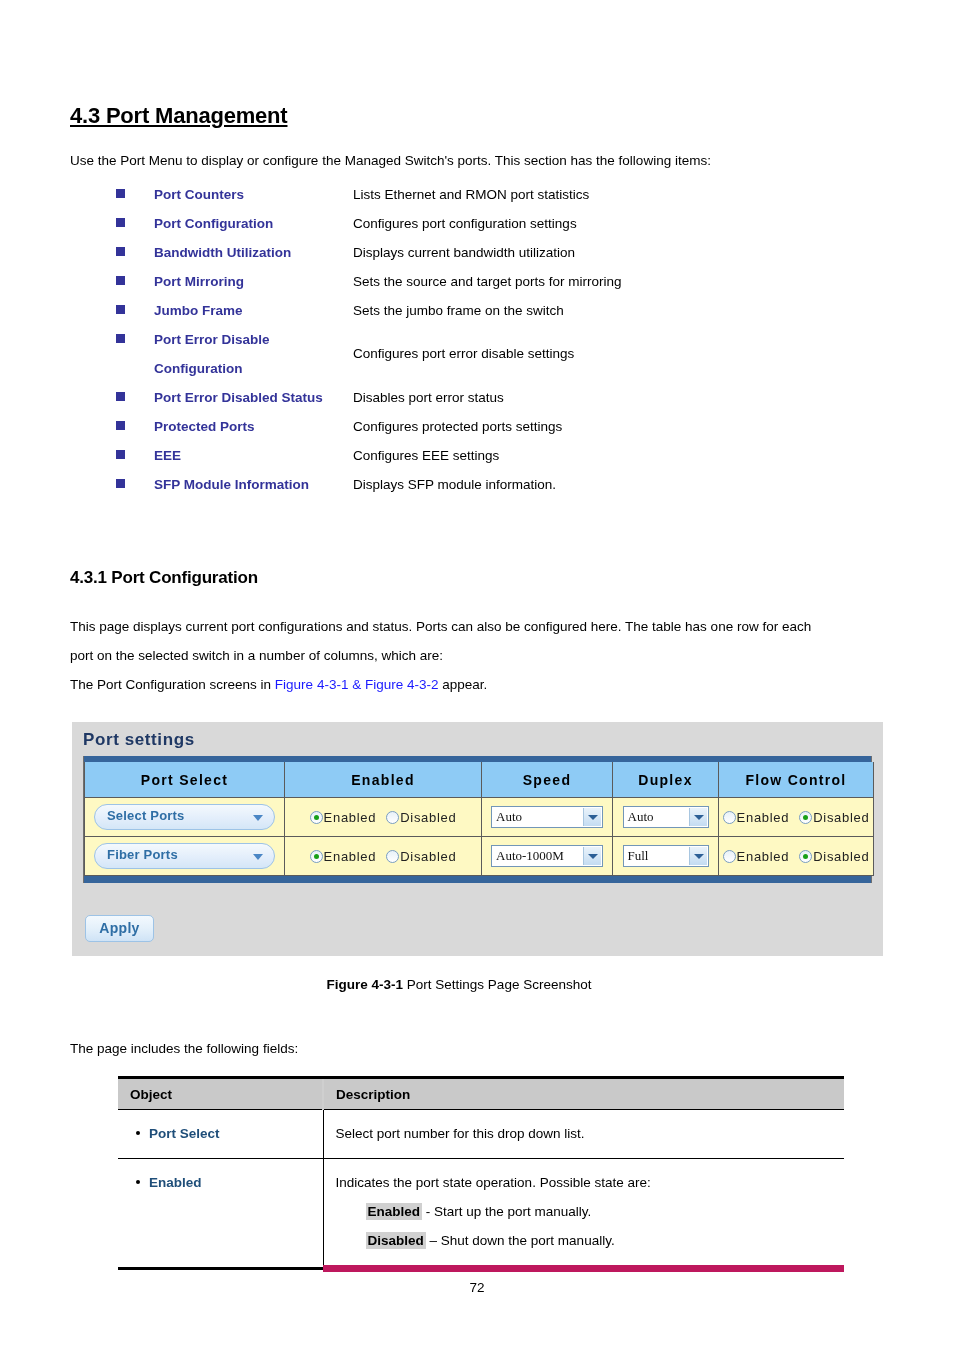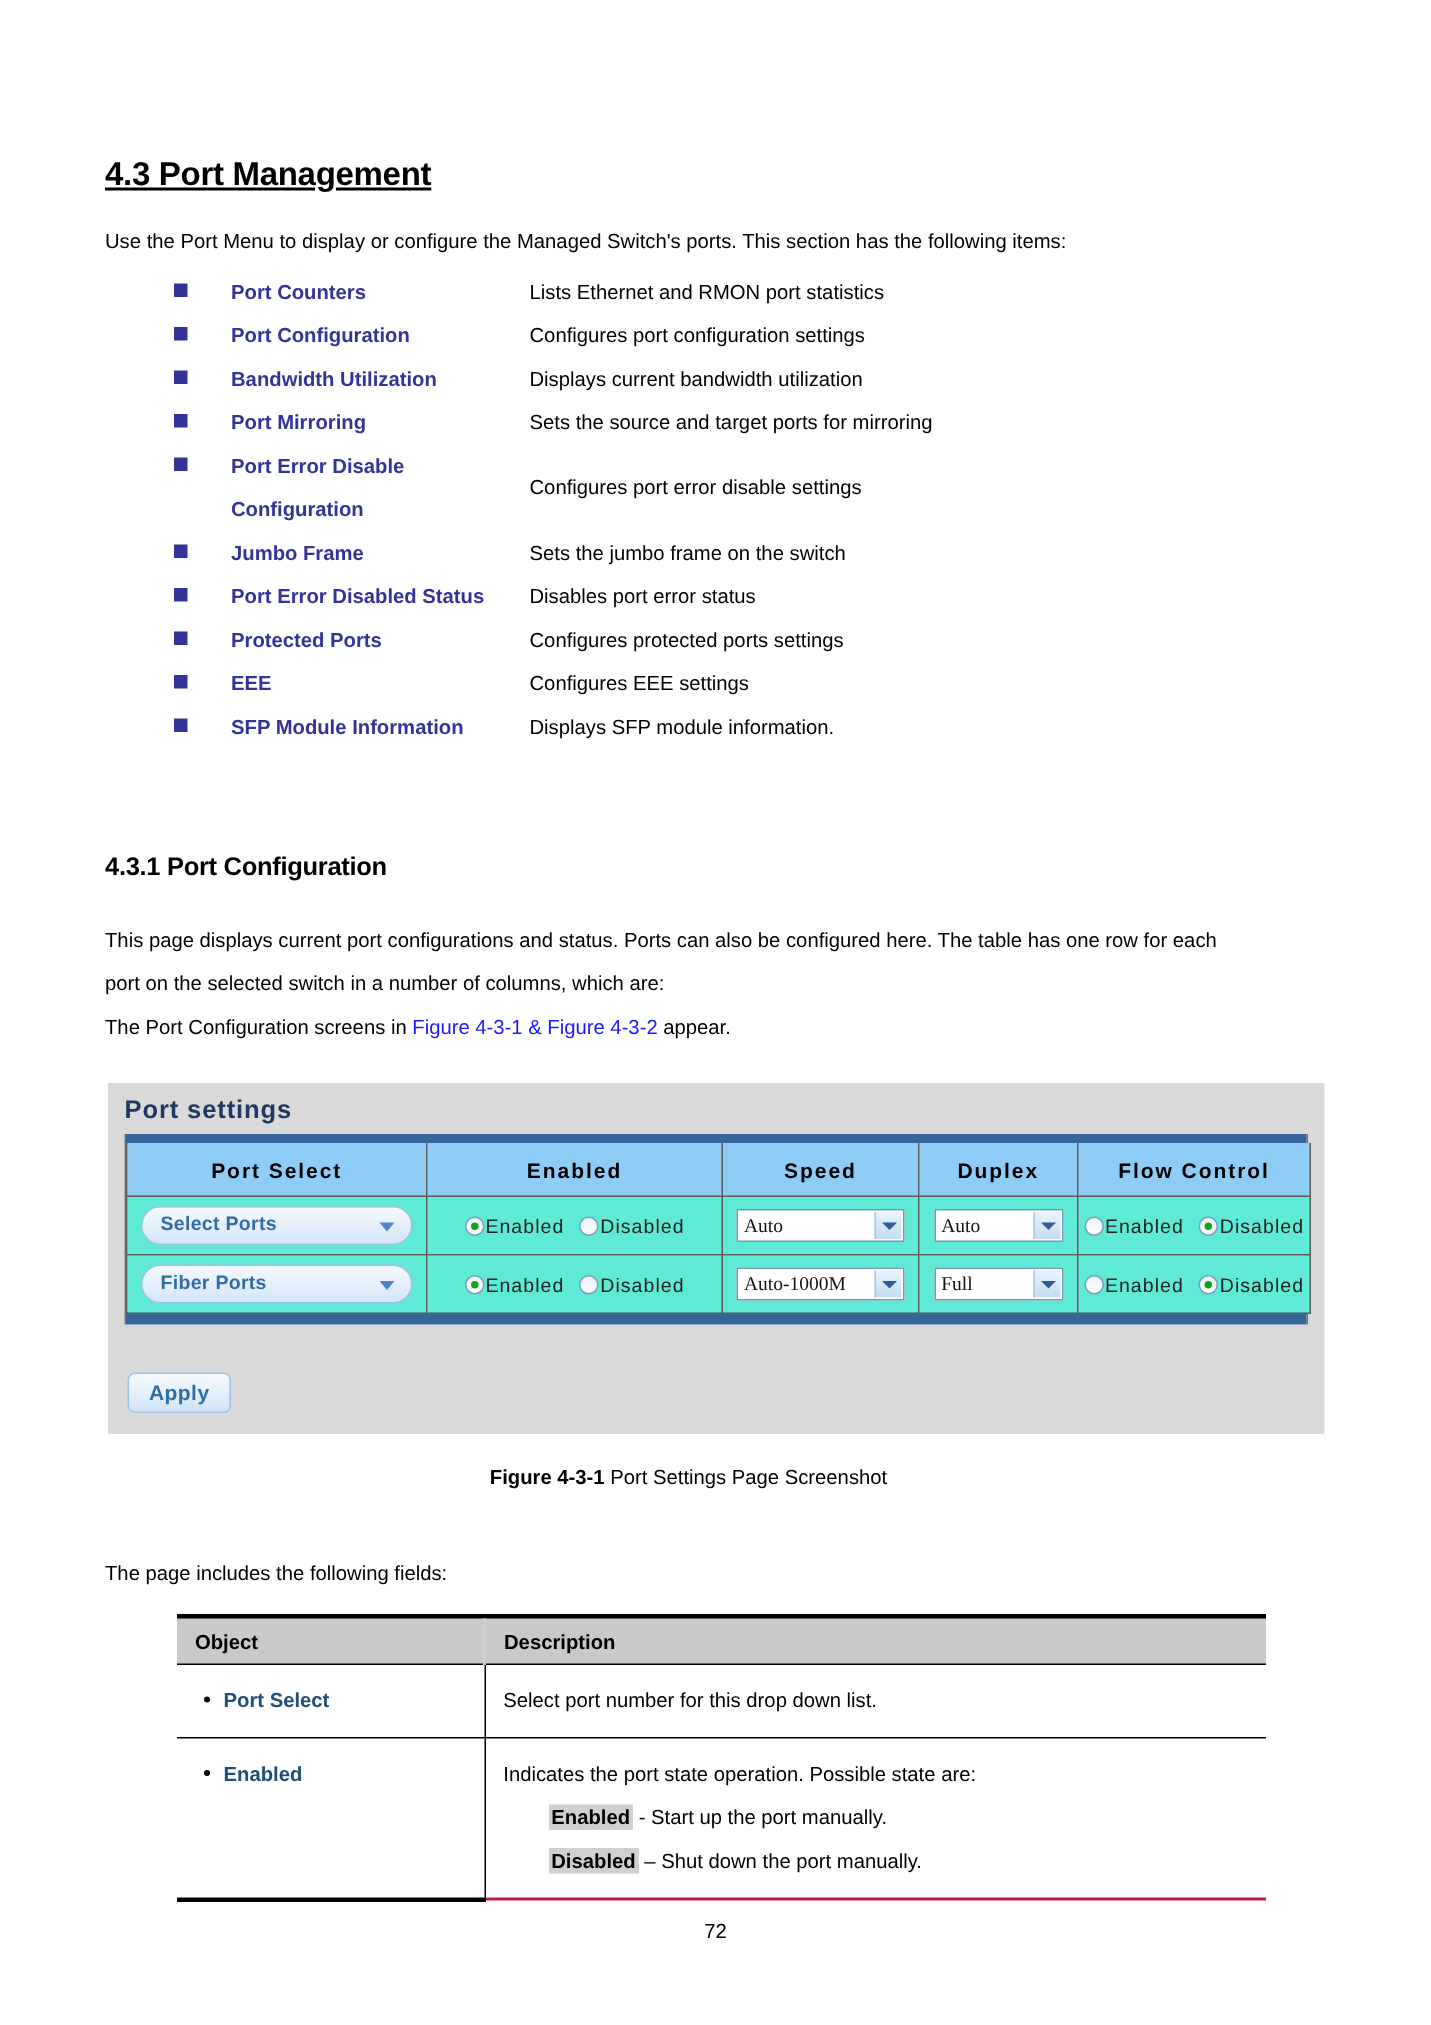--- a/index.html
+++ b/index.html
@@ -162,21 +162,21 @@
     letter-spacing: 1.3px;
     height: 33px;
     border: 1px solid #5b5b5b;
     border-top: none;
     text-align: center;
     font-family: "Liberation Sans", sans-serif;
   }
   .ptable td {
     border: 1px solid #5b5b5b;
     height: 38px;
-    background: #5eead4;
+    background: #fef9c3;
     vertical-align: middle;
     padding: 0;
   }
   .c-sel   { width: 200px; }
   .c-en    { width: 197px; }
   .c-sp    { width: 131px; }
   .c-dx    { width: 106px; }
   .c-fc    { width: 155px; }
 
   
@@ -350,21 +350,21 @@
     font-size: 13.5px;
     vertical-align: top;
     padding: 9px 8px 10px 12px;
     color: #000;
     line-height: 29px;
   }
   .desc-table td.obj {
     border-right: 1px solid #000;
     border-bottom: 1px solid #000;
   }
-  .desc-table tr.last td { border-bottom: 2px solid #be185d; }
+  .desc-table tr.last td { border-bottom: 7px solid #be185d; }
   .desc-table tr.last td.obj { border-bottom: 3px solid #000; }
   .obj-name {
     font-weight: bold;
     color: #1f4e79;
     font-size: 13.5px;
   }
   .obj-dot {
     display: inline-block;
     width: 4px; height: 4px;
     border-radius: 50%;
@@ -418,31 +418,31 @@
       <span class="item-name">Bandwidth Utilization</span>
       <span class="item-desc">Displays current bandwidth utilization</span>
     </div>
 
     <div class="item-row">
       <span class="sq"></span>
       <span class="item-name">Port Mirroring</span>
       <span class="item-desc">Sets the source and target ports for mirroring</span>
     </div>
 
+    <div class="item-row">
+      <span class="sq"></span>
+      <span class="item-name">Jumbo Frame</span>
+      <span class="item-desc">Sets the jumbo frame on the switch</span>
+    </div>
+
     <div class="item-row tall">
       <span class="sq"></span>
       <span class="item-name">Port Error Disable</span>
       <span class="item-name2">Configuration</span>
       <span class="item-desc mid">Configures port error disable settings</span>
-    </div>
-
-    <div class="item-row">
-      <span class="sq"></span>
-      <span class="item-name">Jumbo Frame</span>
-      <span class="item-desc">Sets the jumbo frame on the switch</span>
     </div>
 
     <div class="item-row">
       <span class="sq"></span>
       <span class="item-name">Port Error Disabled Status</span>
       <span class="item-desc">Disables port error status</span>
     </div>
 
     <div class="item-row">
       <span class="sq"></span>

